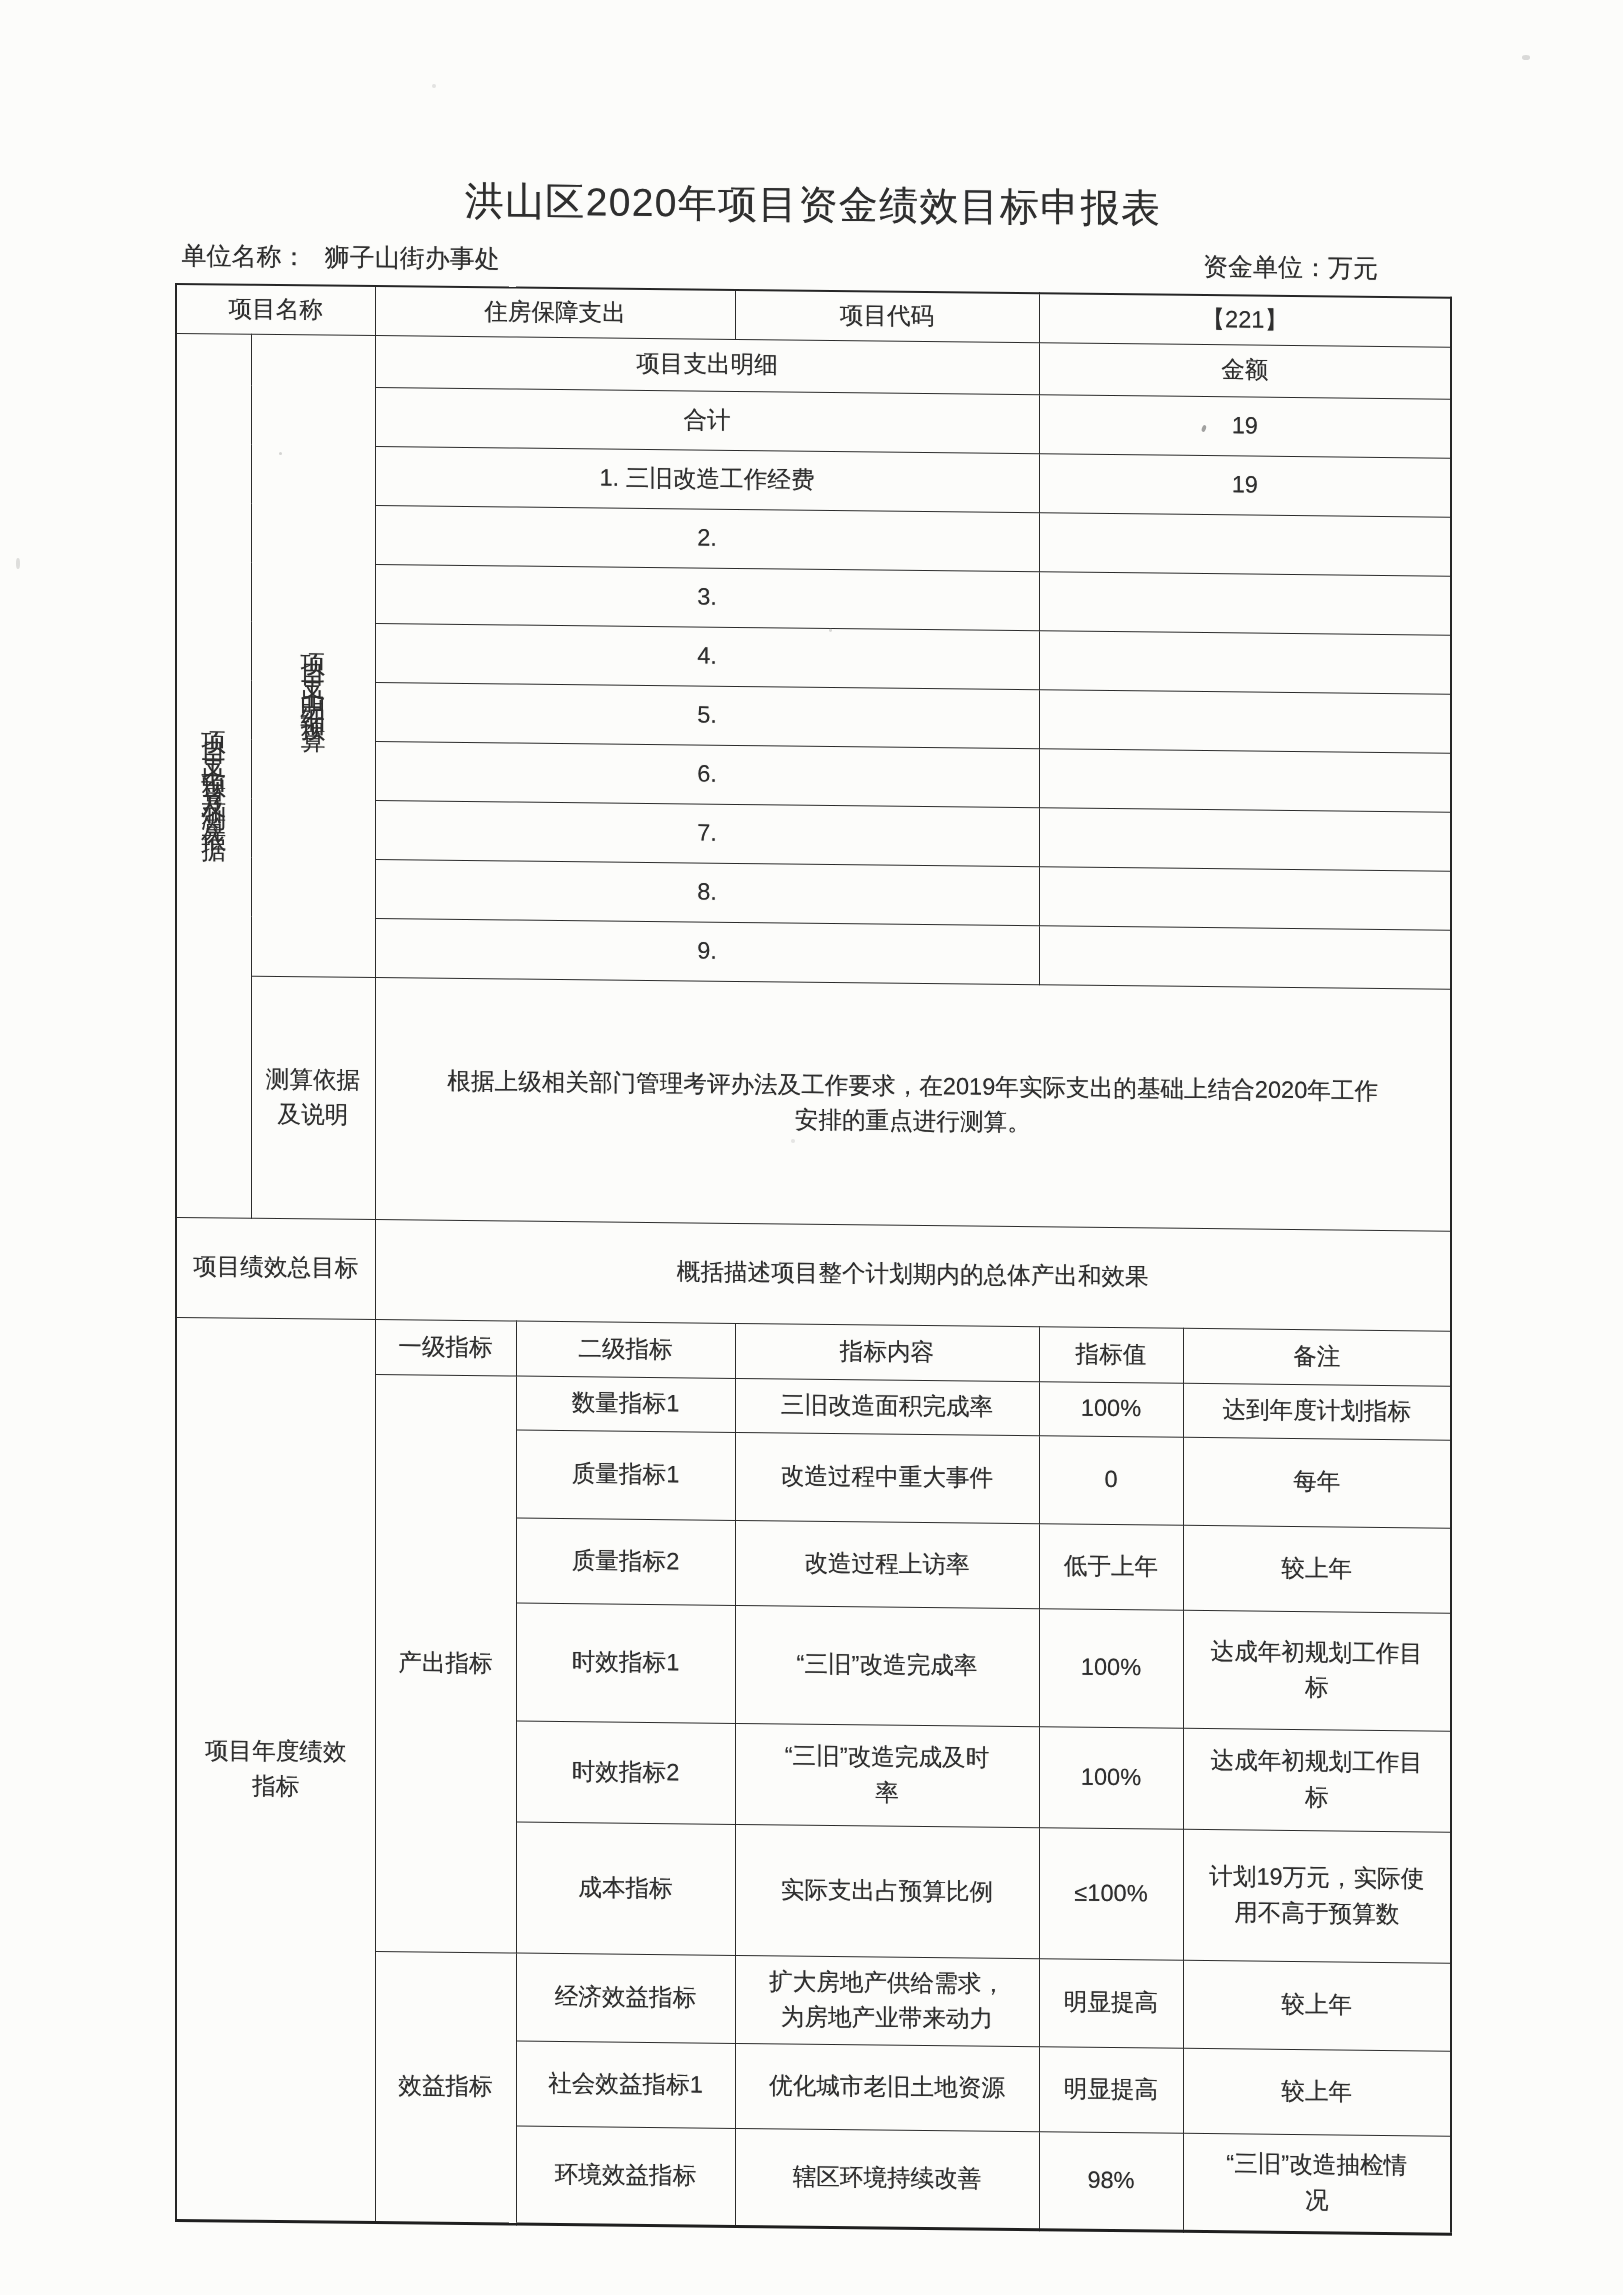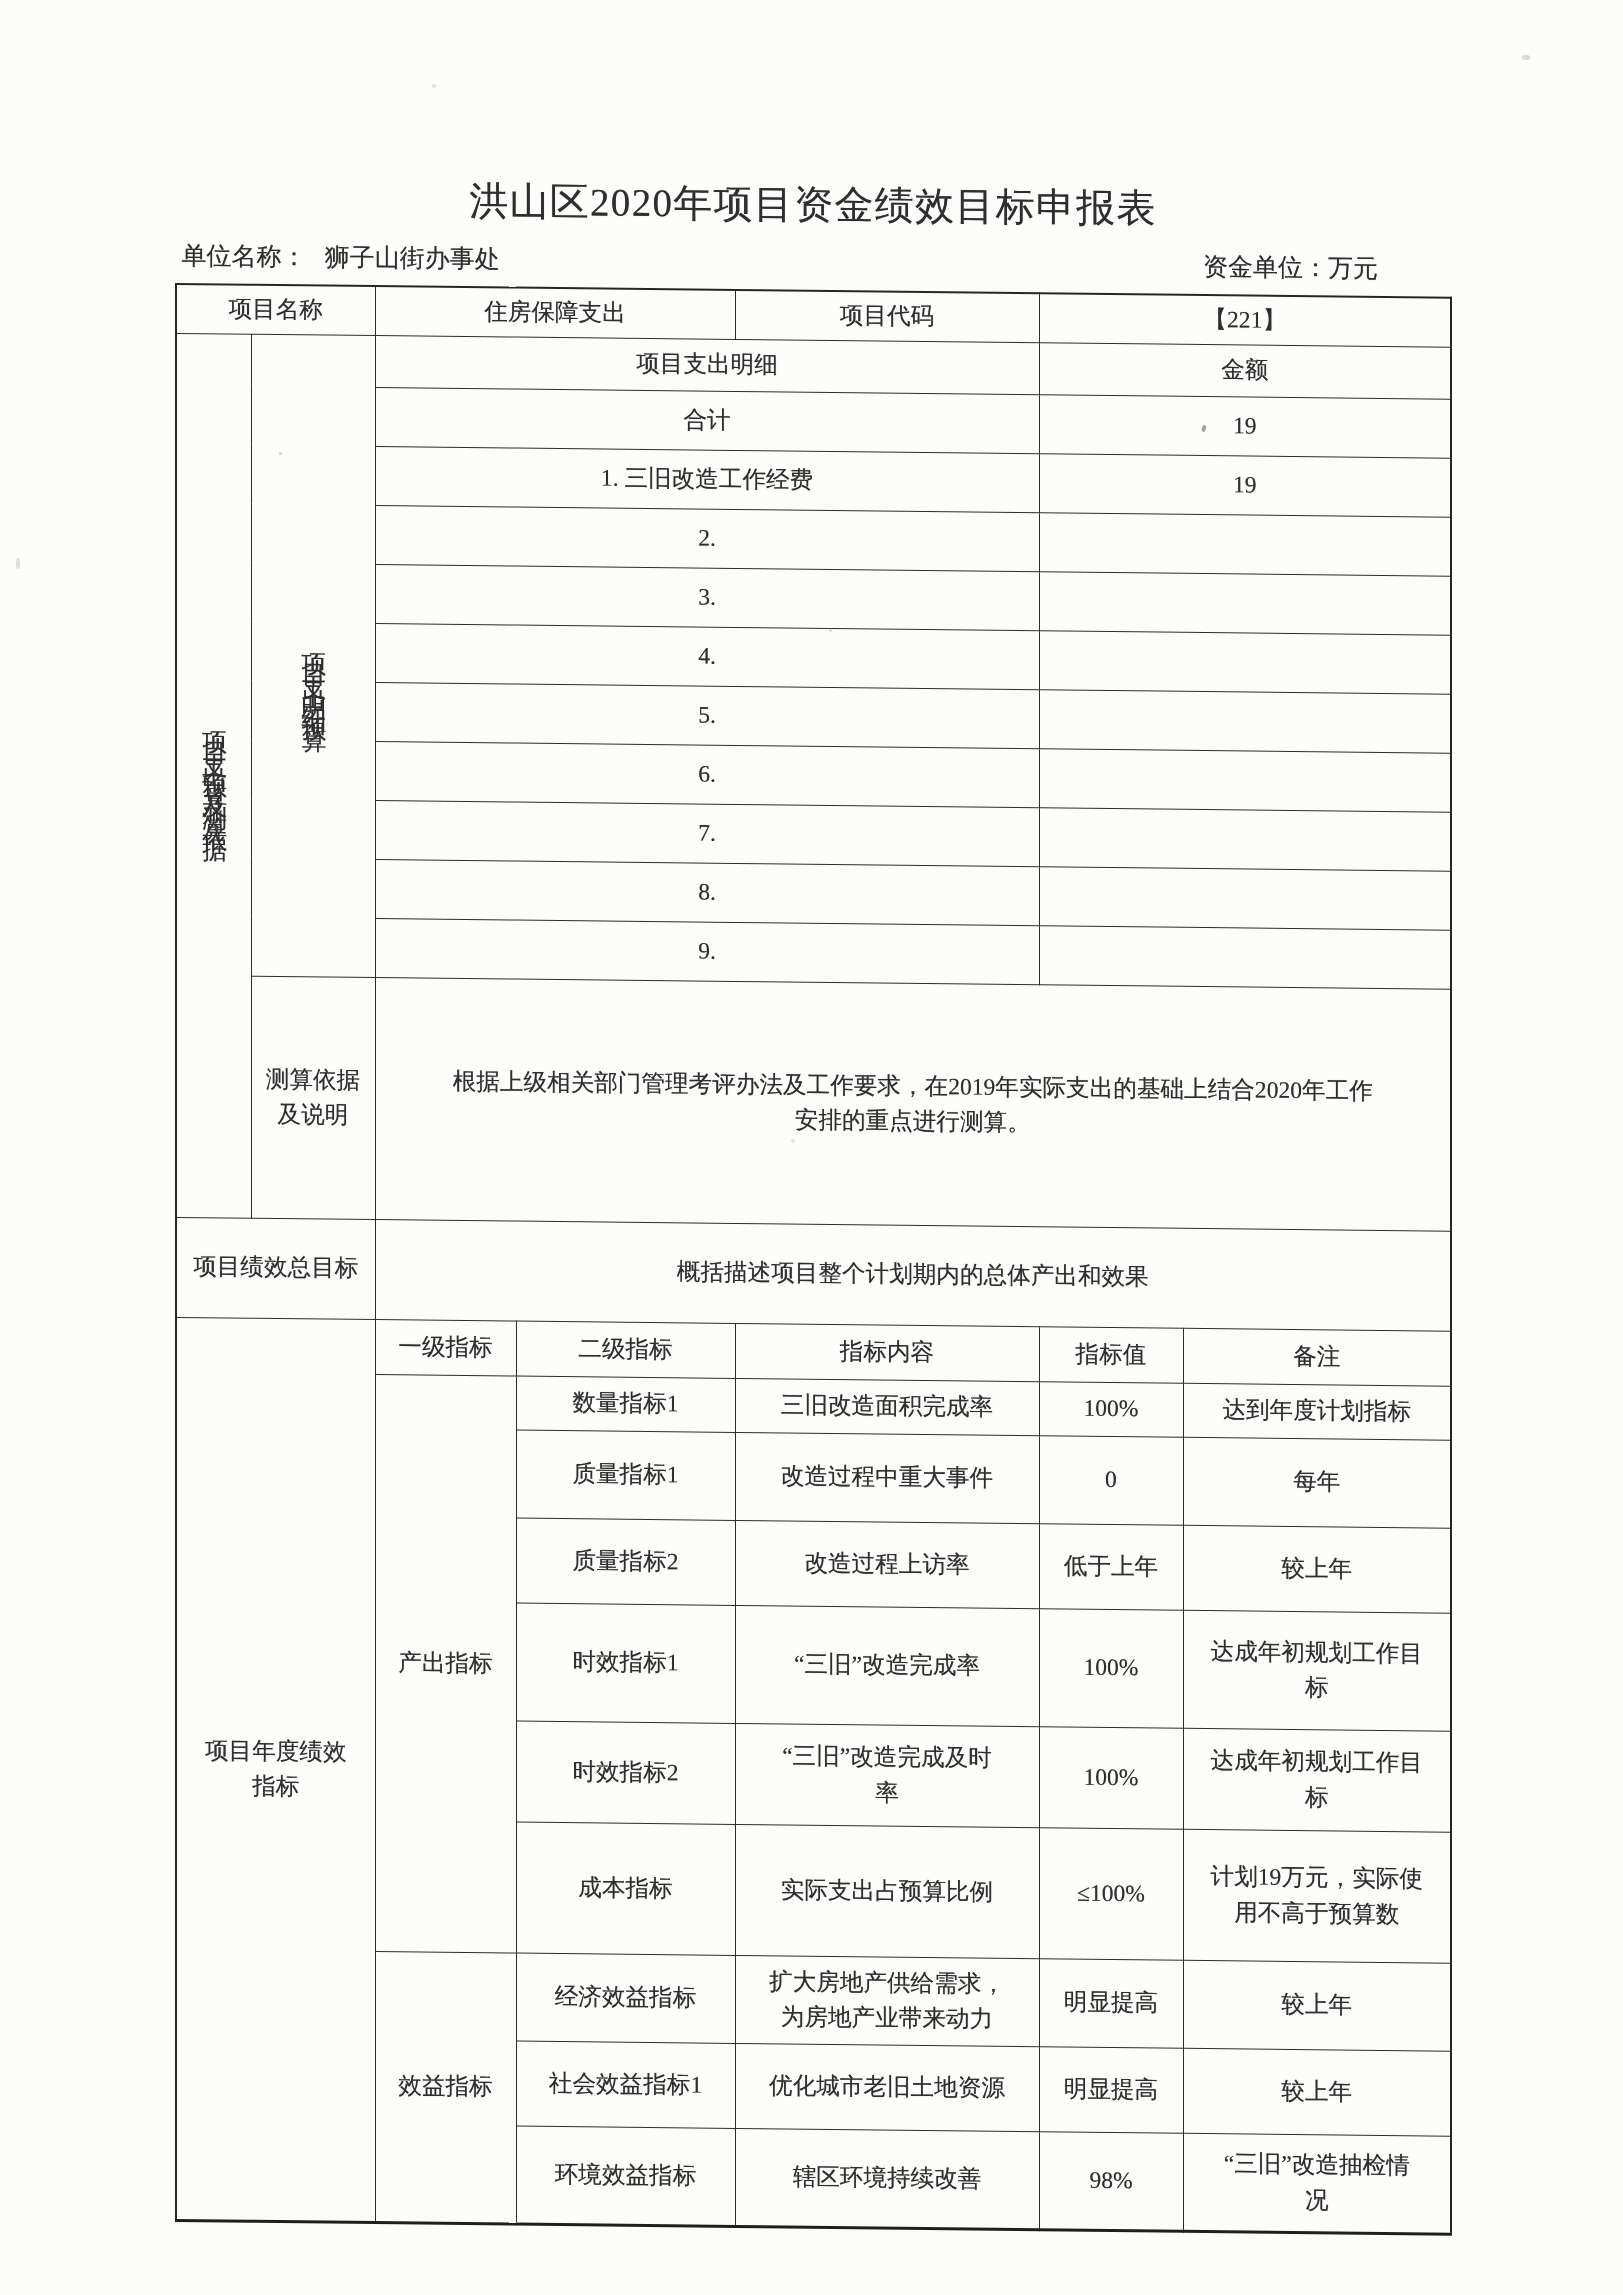--- a/index.html
+++ b/index.html
@@ -6,21 +6,21 @@
     margin: 0;
     padding: 0;
     background: #fcfcfa;
   }
   .page {
     position: relative;
     width: 1623px;
     height: 2295px;
     background: #fcfcfa;
     overflow: hidden;
-    font-family: Liberation Serif, serif;
+    font-family: Liberation Sans, sans-serif;
     color: #2e2e2e;
     text-shadow: 0 0 0.7px rgba(45,45,45,0.55);
   }
   
   .skew {
     position: absolute;
     left: 0; top: 0; right: 0; bottom: 0;
     transform: skewY(0.62deg);
     transform-origin: 0 0;
   }

